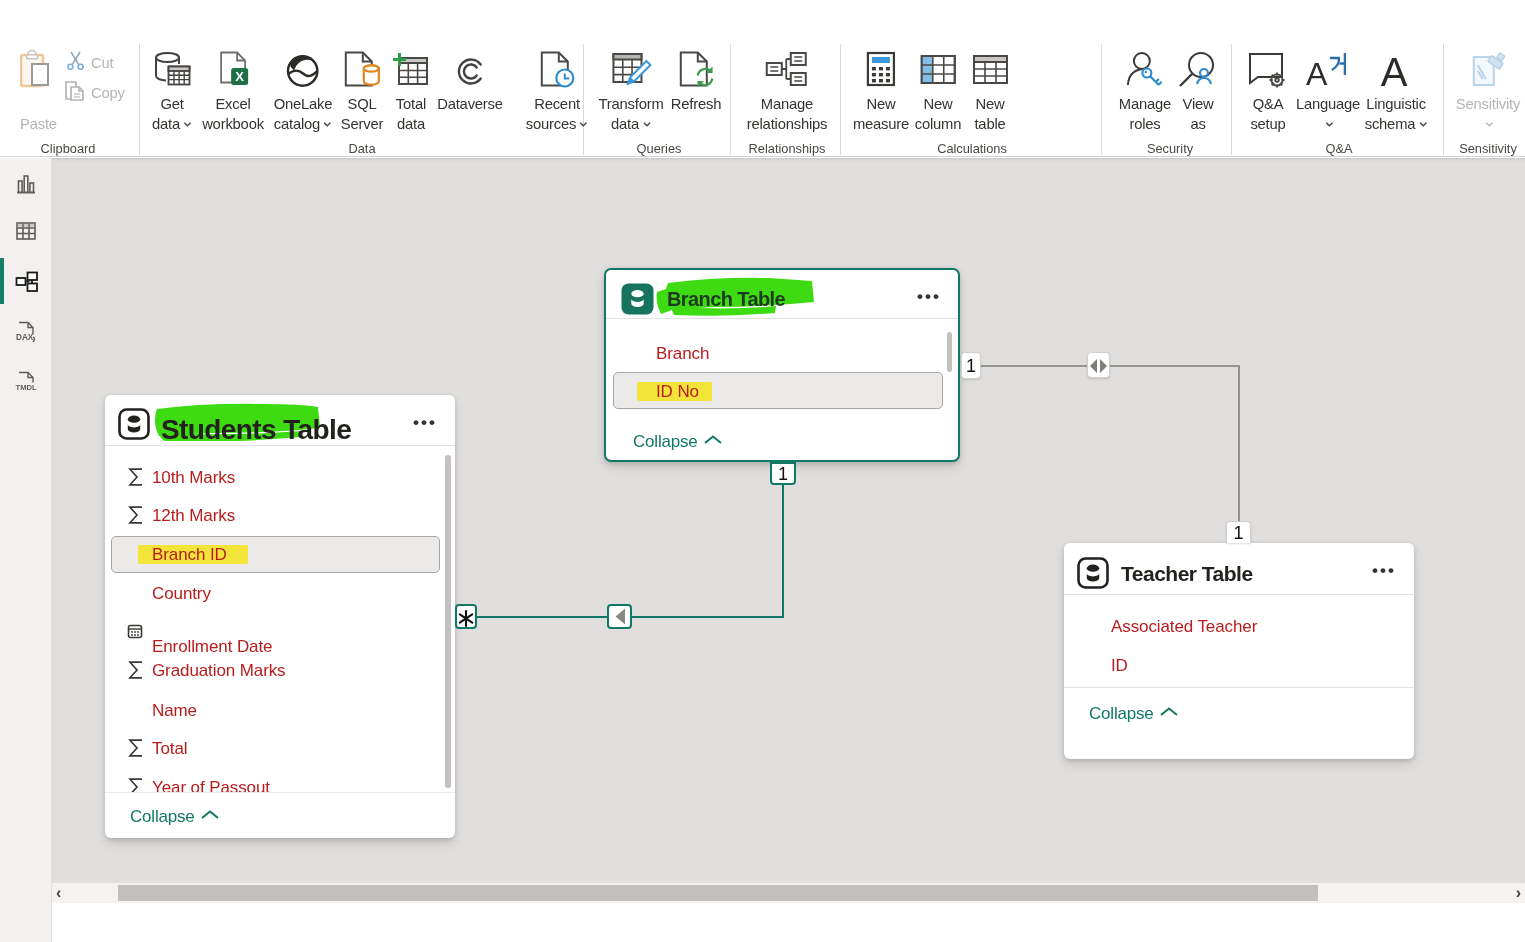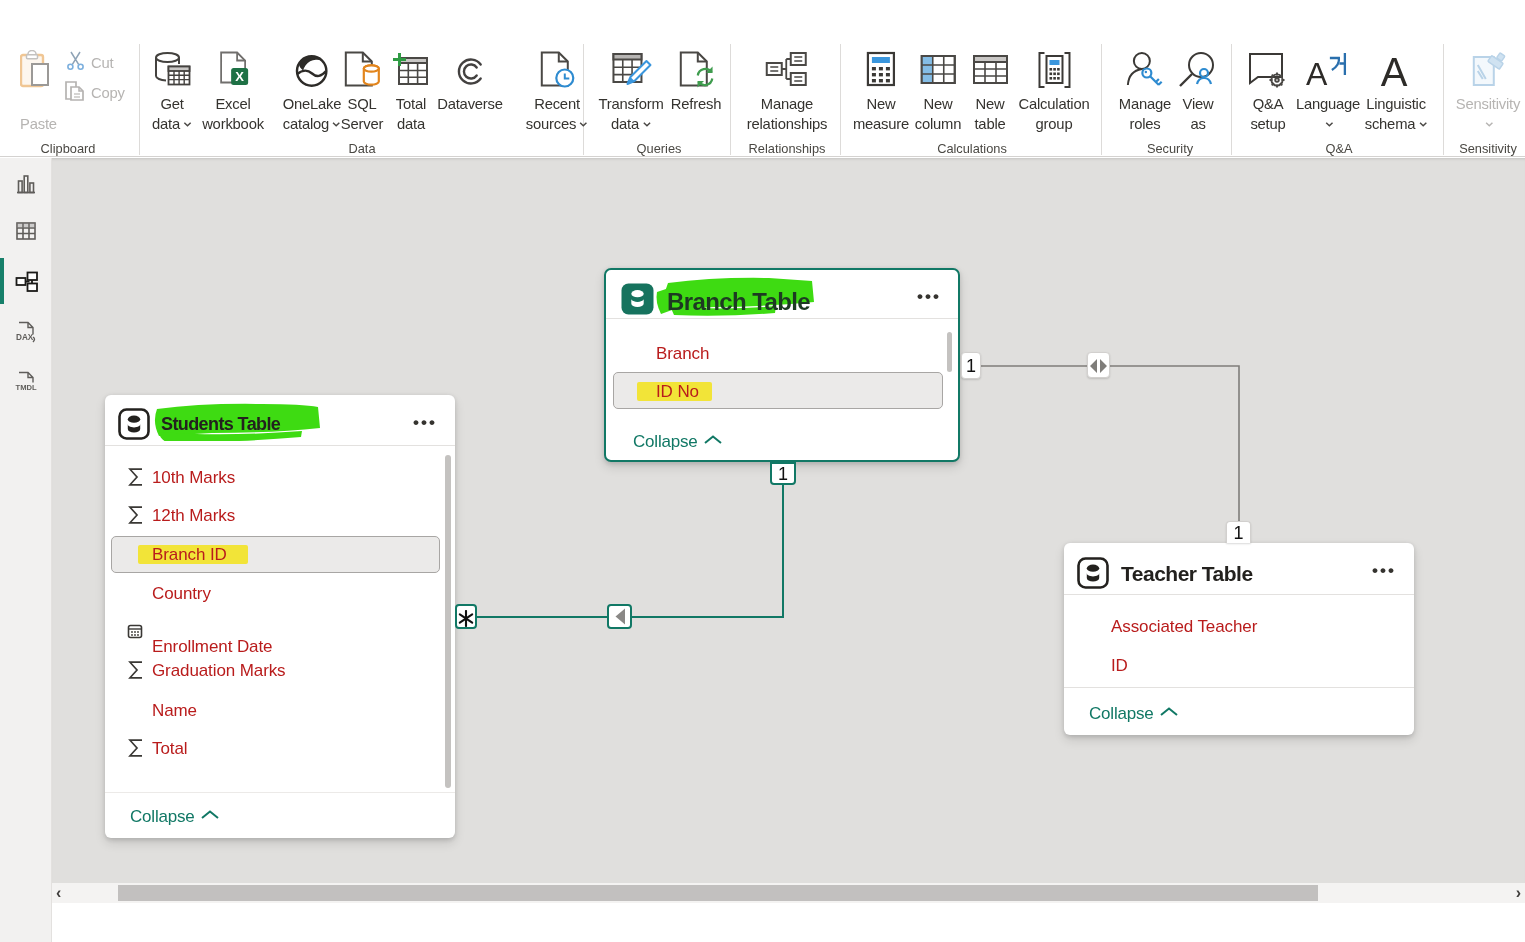--- a/index.html
+++ b/index.html
@@ -101,21 +101,21 @@
   <div class="ri" style="left:233px;">
     <svg width="36" height="40" viewBox="0 0 36 40">
       <path d="M6 1.5 h16 l8 8 v22 h-24 z" fill="#fff" stroke="#716f6d" stroke-width="1.8"></path>
       <path d="M22 1.5 v8 h8" fill="none" stroke="#716f6d" stroke-width="1.8"></path>
       <rect x="16" y="17" width="17" height="17" rx="2.5" fill="#1e7145"></rect>
       <text x="24.5" y="30" font-size="13" font-weight="bold" fill="#fff" text-anchor="middle" font-family="Liberation Sans">X</text>
     </svg>
     <div class="l1">Excel</div>
     <div class="l2">workbook</div>
   </div>
-  <div class="ri" style="left:312px;">
+  <div class="ri" style="left:303px;">
     <svg width="40" height="40" viewBox="0 0 40 40">
       <circle cx="20" cy="20" r="14.7" fill="none" stroke="#2d2b28" stroke-width="2.4"></circle>
       <path d="M7 12.5 A 14.7 14.7 0 0 1 30 9.5 A 14 14 0 0 0 11.5 19.5 A 11 11 0 0 1 7 12.5 z" fill="#2d2b28"></path>
       <path d="M5.6 23 q 8 -6.5 14.8 -0.5 q 6.8 6 14 -2.5" fill="none" stroke="#2d2b28" stroke-width="2.4"></path>
     </svg>
     <div class="l1">OneLake</div>
     <div class="l2">catalog<svg class="chev" viewBox="0 0 10 10">
             <path d="M1.5 3 L5 6.5 L8.5 3" fill="none" stroke="#4a4845" stroke-width="1.6"></path>
           </svg></div>
   </div>
@@ -231,40 +231,20 @@
   </div>
   <div class="ri" style="left:990px;">
     <svg width="40" height="40" viewBox="0 0 40 40">
       <rect x="4" y="5" width="33" height="27" fill="#fff" stroke="#4a4845" stroke-width="2"></rect>
       <rect x="4" y="5" width="33" height="6" fill="#c9c7c5" stroke="#4a4845" stroke-width="2"></rect>
       <path d="M4 18 h33 M4 25 h33 M15 11 v21 M26 11 v21" stroke="#4a4845" stroke-width="1.6"></path>
     </svg>
     <div class="l1">New</div>
     <div class="l2">table</div>
   </div>
-  <div class="ri" style="left:1054px;">
-    <svg width="40" height="40" viewBox="0 0 40 40">
-      <path d="M10 2 h-5 v34 h5 M30 2 h5 v34 h-5" fill="none" stroke="#3b3936" stroke-width="2"></path>
-      <rect x="12" y="5" width="16" height="27" fill="#fff" stroke="#3b3936" stroke-width="2"></rect>
-      <rect x="15" y="9" width="10" height="5" fill="#3a96dd"></rect>
-      <g fill="#3b3936">
-        <rect x="15" y="17" width="2.6" height="2.6"></rect>
-            <rect x="18.8" y="17" width="2.6" height="2.6"></rect>
-            <rect x="22.6" y="17" width="2.6" height="2.6"></rect>
-        <rect x="15" y="21.5" width="2.6" height="2.6"></rect>
-            <rect x="18.8" y="21.5" width="2.6" height="2.6"></rect>
-            <rect x="22.6" y="21.5" width="2.6" height="2.6"></rect>
-        <rect x="15" y="26" width="2.6" height="2.6"></rect>
-            <rect x="18.8" y="26" width="2.6" height="2.6"></rect>
-            <rect x="22.6" y="26" width="2.6" height="2.6"></rect>
-      </g>
-    </svg>
-    <div class="l1">Calculation</div>
-    <div class="l2">group</div>
-  </div>
   <div class="glabel" style="left:972px;">Calculations</div>
 
   <div class="ri" style="left:1145px;">
     <svg width="44" height="40" viewBox="0 0 44 40">
       <circle cx="19" cy="10" r="8" fill="none" stroke="#3b3936" stroke-width="2"></circle>
       <path d="M5 34 q 1 -14 14 -16" fill="none" stroke="#3b3936" stroke-width="2"></path>
       <circle cx="24" cy="22" r="4.5" fill="none" stroke="#2e8bd0" stroke-width="2.2"></circle>
       <circle cx="23" cy="21" r="1.2" fill="#2e8bd0"></circle>
       <path d="M27.5 25.5 L36 34 M33 31 l3 -3 M35.8 33.8 l3 -3" fill="none" stroke="#2e8bd0" stroke-width="2.2"></path>
     </svg>
@@ -385,21 +365,21 @@
     <svg class="ticon" style="left:13px;top:13px;" width="32" height="32" viewBox="0 0 32 32">
       <rect x="1.5" y="1.5" width="29" height="29" rx="7" fill="#fff" stroke="#23211e" stroke-width="2.6"></rect>
       <ellipse cx="16" cy="11.2" rx="6.2" ry="3.6" fill="#23211e"></ellipse>
       <path d="M9.8 15.5 a 6.2 3.6 0 0 0 12.4 0 v5.5 a 6.2 3.6 0 0 1 -12.4 0 z" fill="#23211e"></path>
       <path d="M9.8 15 a 6.2 3.6 0 0 0 12.4 0" fill="none" stroke="#fff" stroke-width="1.6"></path>
     </svg>
     <svg style="position:absolute;left:47px;top:8px;" width="170" height="38" viewBox="0 0 170 38">
       <path d="M5 6 Q 50 0 110 1 Q 150 1 166 4 L 168 25 Q 120 30 60 30 L 7 33 Q 0 19 5 6 Z" fill="#3edb12"></path>
       <path d="M8 29 Q 70 34 150 28 L 149 34 Q 80 40 14 39 Q 6 34 8 29 Z" fill="#3edb12"></path>
     </svg>
-    <div class="ttitle" style="left:56px;top:19px;font-size:18px;letter-spacing:-0.6px;text-align:center;">Students Table</div>
+    <div class="ttitle" style="left:56px;top:19px;font-size:28px;letter-spacing:-0.6px;text-align:center;">Students Table</div>
     <div class="tdots" style="left:308px;top:18px;">•••</div>
     <div style="position:absolute;left:0;top:50px;width:350px;height:1px;background:#e3e1df;"></div>
     <svg class="sig" style="top:72px;" width="16" height="20" viewBox="0 0 16 20">
           <path d="M14 2.2 H2 L9 10 L2 17.8 H14" fill="none" stroke="#3a3835" stroke-width="1.7"></path>
         </svg>
     <svg class="sig" style="top:110px;" width="16" height="20" viewBox="0 0 16 20">
           <path d="M14 2.2 H2 L9 10 L2 17.8 H14" fill="none" stroke="#3a3835" stroke-width="1.7"></path>
         </svg>
     <svg class="sig" style="top:265px;" width="16" height="20" viewBox="0 0 16 20">
           <path d="M14 2.2 H2 L9 10 L2 17.8 H14" fill="none" stroke="#3a3835" stroke-width="1.7"></path>
@@ -423,20 +403,26 @@
     <div class="trow" style="left:47px;top:73px;">10th Marks</div>
     <div class="trow" style="left:47px;top:111px;">12th Marks</div>
     <div style="position:absolute;left:6px;top:141px;width:329px;height:37px;background:#ebeae9;border:1px solid #a8a6a4;border-radius:5px;"></div>
     <div style="position:absolute;left:33px;top:150px;width:110px;height:19px;background:#f2e438;border-radius:2px;"></div>
     <div class="trow" style="left:47px;top:150px;">Branch ID</div>
     <div class="trow" style="left:47px;top:189px;">Country</div>
     <div class="trow" style="left:47px;top:228px;margin-top:14px;">Enrollment Date</div>
     <div class="trow" style="left:47px;top:266px;">Graduation Marks</div>
     <div class="trow" style="left:47px;top:306px;">Name</div>
     <div class="trow" style="left:47px;top:344px;">Total</div>
+    <div style="position:absolute;left:0;top:378px;width:340px;height:19px;overflow:hidden;">
+      <svg class="sig" style="top:4px;" width="16" height="20" viewBox="0 0 16 20">
+            <path d="M14 2.2 H2 L9 10 L2 17.8 H14" fill="none" stroke="#3a3835" stroke-width="1.7"></path>
+          </svg>
+      <div class="trow" style="left:47px;top:5px;">Year of Passout</div>
+    </div>
     <div style="position:absolute;left:0;top:397px;width:350px;height:1px;background:#eceae8;"></div>
     <div style="position:absolute;left:340px;top:60px;width:6px;height:333px;background:#c4c2c0;border-radius:3px;"></div>
     <div class="collapse" style="left:25px;top:412px;">Collapse
       <svg width="22" height="12" viewBox="0 0 22 12" style="vertical-align:1px;">
             <path d="M3 9 L11 2.5 L19 9" fill="none" stroke="#117865" stroke-width="2"></path>
           </svg>
     </div>
   </div>
 
   <div class="tcard" id="card-branch" style="left:552px;top:110px;width:356px;height:194px;border:2px solid #117865;border-radius:7px;">
@@ -444,36 +430,36 @@
       <rect x="0.5" y="0.5" width="32" height="31" rx="7" fill="#16735e"></rect>
       <ellipse cx="16.5" cy="10.7" rx="6.2" ry="3.6" fill="#fff"></ellipse>
       <path d="M10.3 15 a 6.2 3.6 0 0 0 12.4 0 v5.5 a 6.2 3.6 0 0 1 -12.4 0 z" fill="#fff"></path>
       <path d="M10.3 14.5 a 6.2 3.6 0 0 0 12.4 0" fill="none" stroke="#16735e" stroke-width="1.6"></path>
     </svg>
     <svg style="position:absolute;left:48px;top:6px;" width="165" height="42" viewBox="0 0 165 42">
       <path d="M14 7 Q 60 1 115 2 L 158 5 L 160 26 Q 110 31 60 31 L 16 34 Q 8 20 14 7 Z" fill="#3edb12"></path>
       <path d="M3 16 L 15 12 L 18 34 L 7 38 Q 1 26 3 16 Z" fill="#3edb12"></path>
       <path d="M16 30 Q 70 35 122 30 L 121 37 Q 70 41 20 39 Z" fill="#3edb12"></path>
     </svg>
-    <div class="ttitle" style="left:61px;top:18px;color:#1d3a22;font-size:24px;letter-spacing:-0.6px;">Branch Table</div>
+    <div class="ttitle" style="left:61px;top:18px;color:#1d3a22;font-size:20px;letter-spacing:-0.6px;">Branch Table</div>
     <div class="tdots" style="left:311px;top:17px;">•••</div>
     <div style="position:absolute;left:0;top:48px;width:352px;height:1px;background:#e3e1df;"></div>
     <div class="trow" style="left:50px;top:74px;">Branch</div>
     <div style="position:absolute;left:7px;top:102px;width:330px;height:37px;background:#ebeae9;border:1px solid #a8a6a4;border-radius:5px;"></div>
     <div style="position:absolute;left:31px;top:112px;width:75px;height:19px;background:#f2e438;border-radius:2px;"></div>
     <div class="trow" style="left:50px;top:112px;">ID No</div>
     <div style="position:absolute;left:341px;top:62px;width:5px;height:40px;background:#c4c2c0;border-radius:3px;"></div>
     <div class="collapse" style="left:27px;top:162px;">Collapse
       <svg width="22" height="12" viewBox="0 0 22 12" style="vertical-align:1px;">
             <path d="M3 9 L11 2.5 L19 9" fill="none" stroke="#117865" stroke-width="2"></path>
           </svg>
     </div>
   </div>
 
-  <div class="tcard" id="card-teacher" style="left:1012px;top:385px;width:350px;height:192px;">
+  <div class="tcard" id="card-teacher" style="left:1012px;top:385px;width:350px;height:216px;">
     <svg class="ticon" style="left:13px;top:14px;" width="32" height="32" viewBox="0 0 32 32">
       <rect x="1.5" y="1.5" width="29" height="29" rx="7" fill="#fff" stroke="#23211e" stroke-width="2.6"></rect>
       <ellipse cx="16" cy="11.2" rx="6.2" ry="3.6" fill="#23211e"></ellipse>
       <path d="M9.8 15.5 a 6.2 3.6 0 0 0 12.4 0 v5.5 a 6.2 3.6 0 0 1 -12.4 0 z" fill="#23211e"></path>
       <path d="M9.8 15 a 6.2 3.6 0 0 0 12.4 0" fill="none" stroke="#fff" stroke-width="1.6"></path>
     </svg>
     <div class="ttitle" style="left:57px;top:19px;">Teacher Table</div>
     <div class="tdots" style="left:308px;top:18px;">•••</div>
     <div style="position:absolute;left:0;top:51px;width:350px;height:1px;background:#e3e1df;"></div>
     <div class="trow" style="left:47px;top:74px;">Associated Teacher</div>

